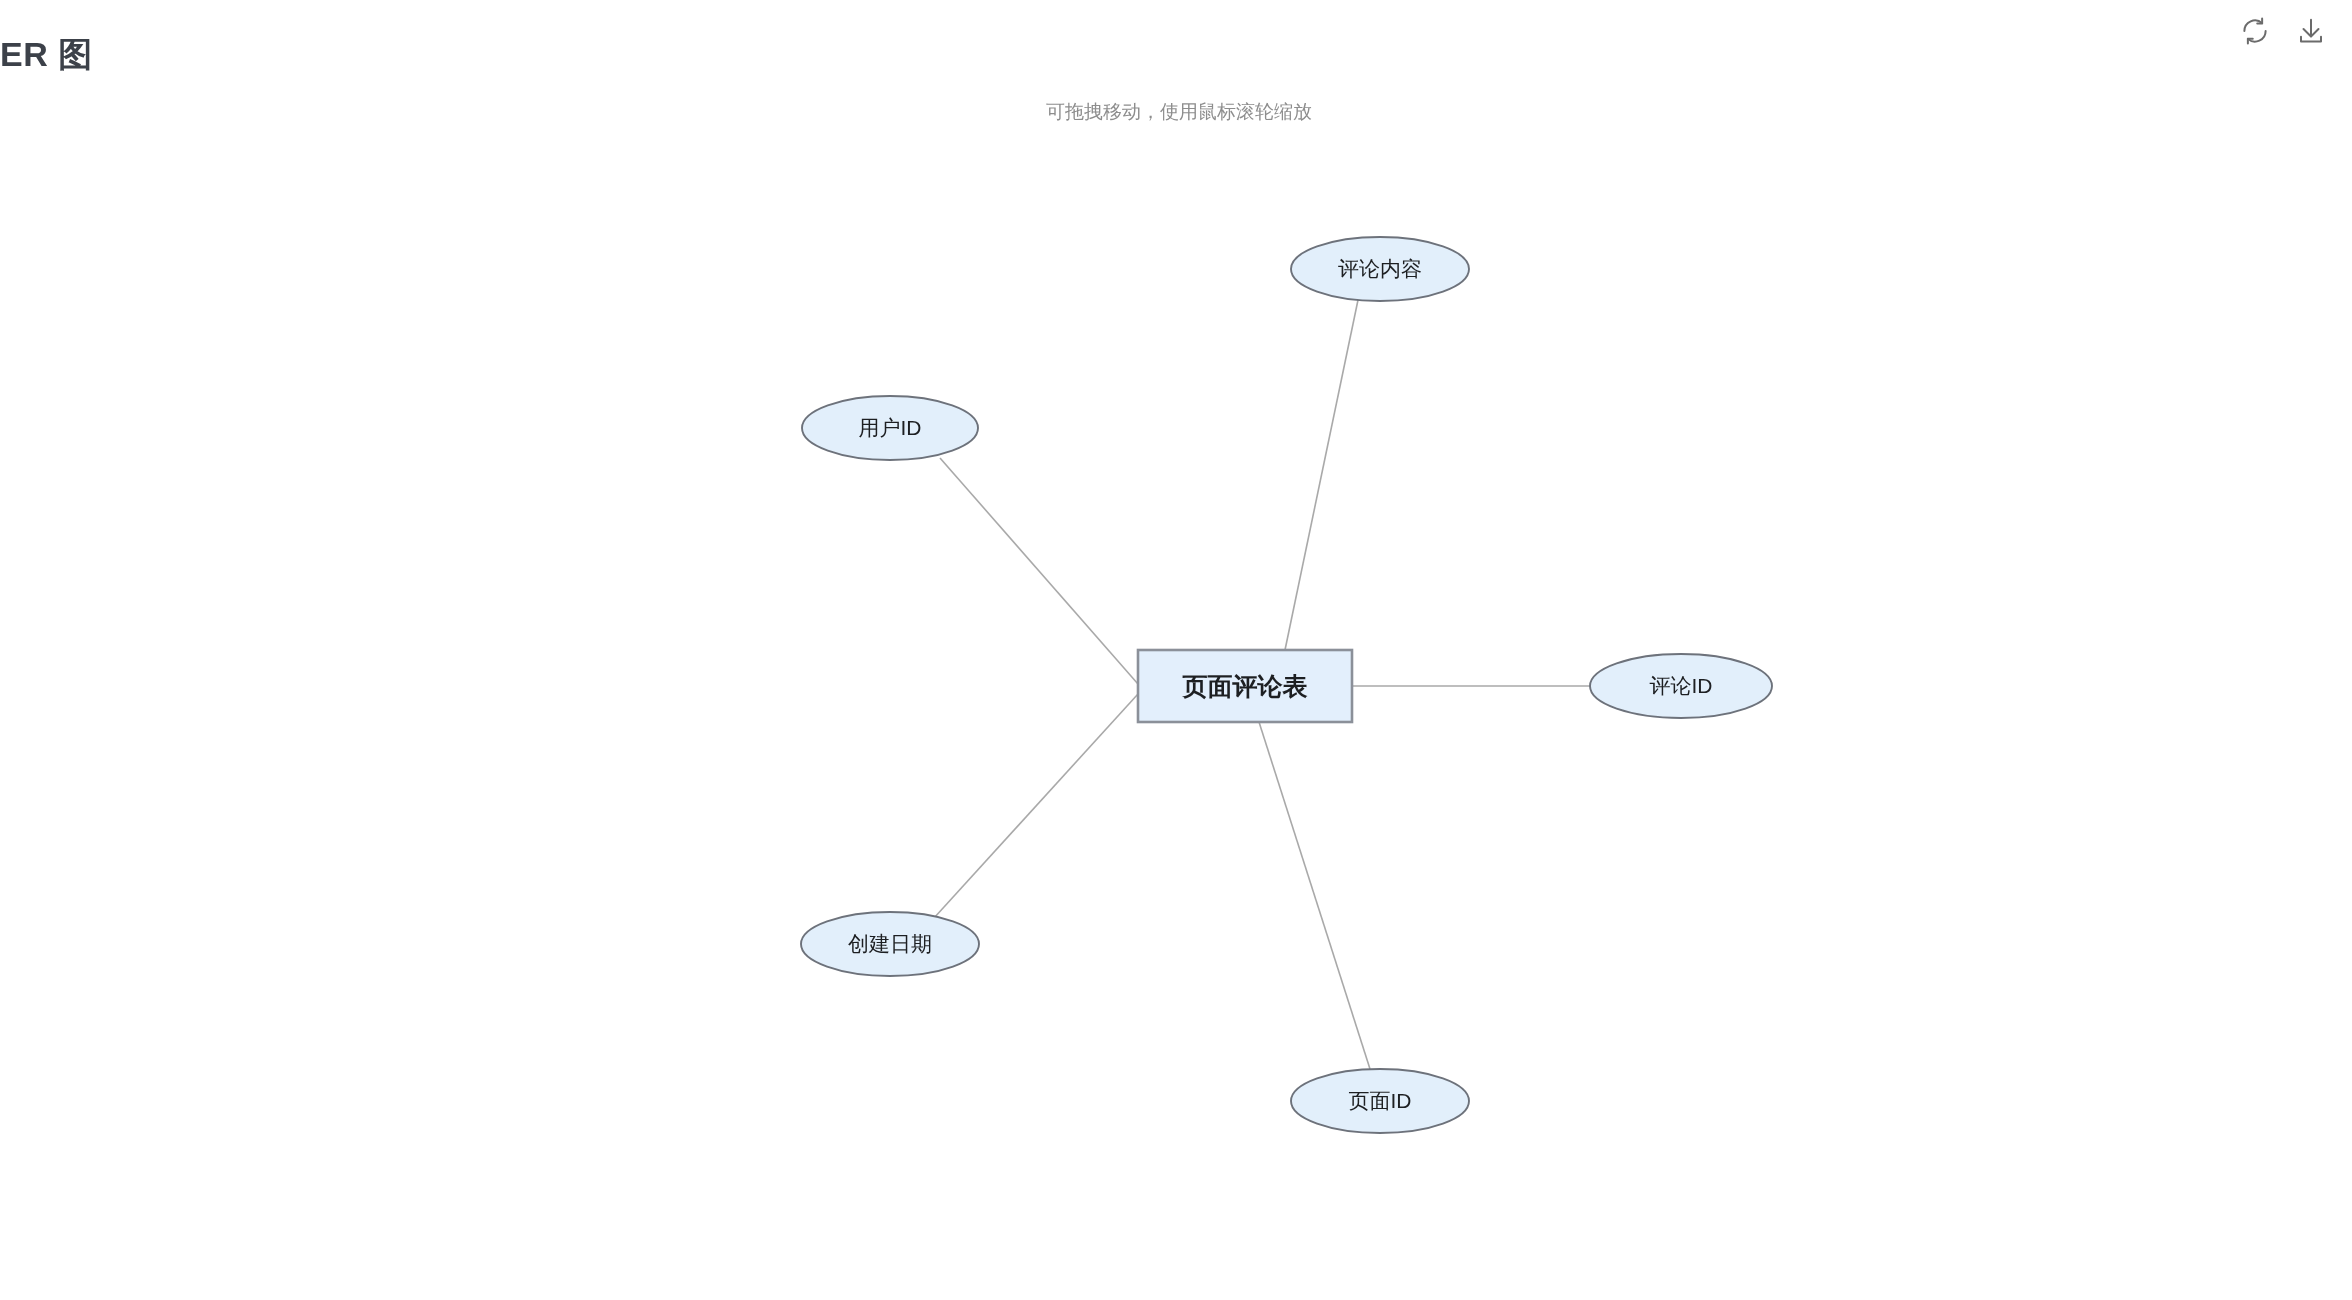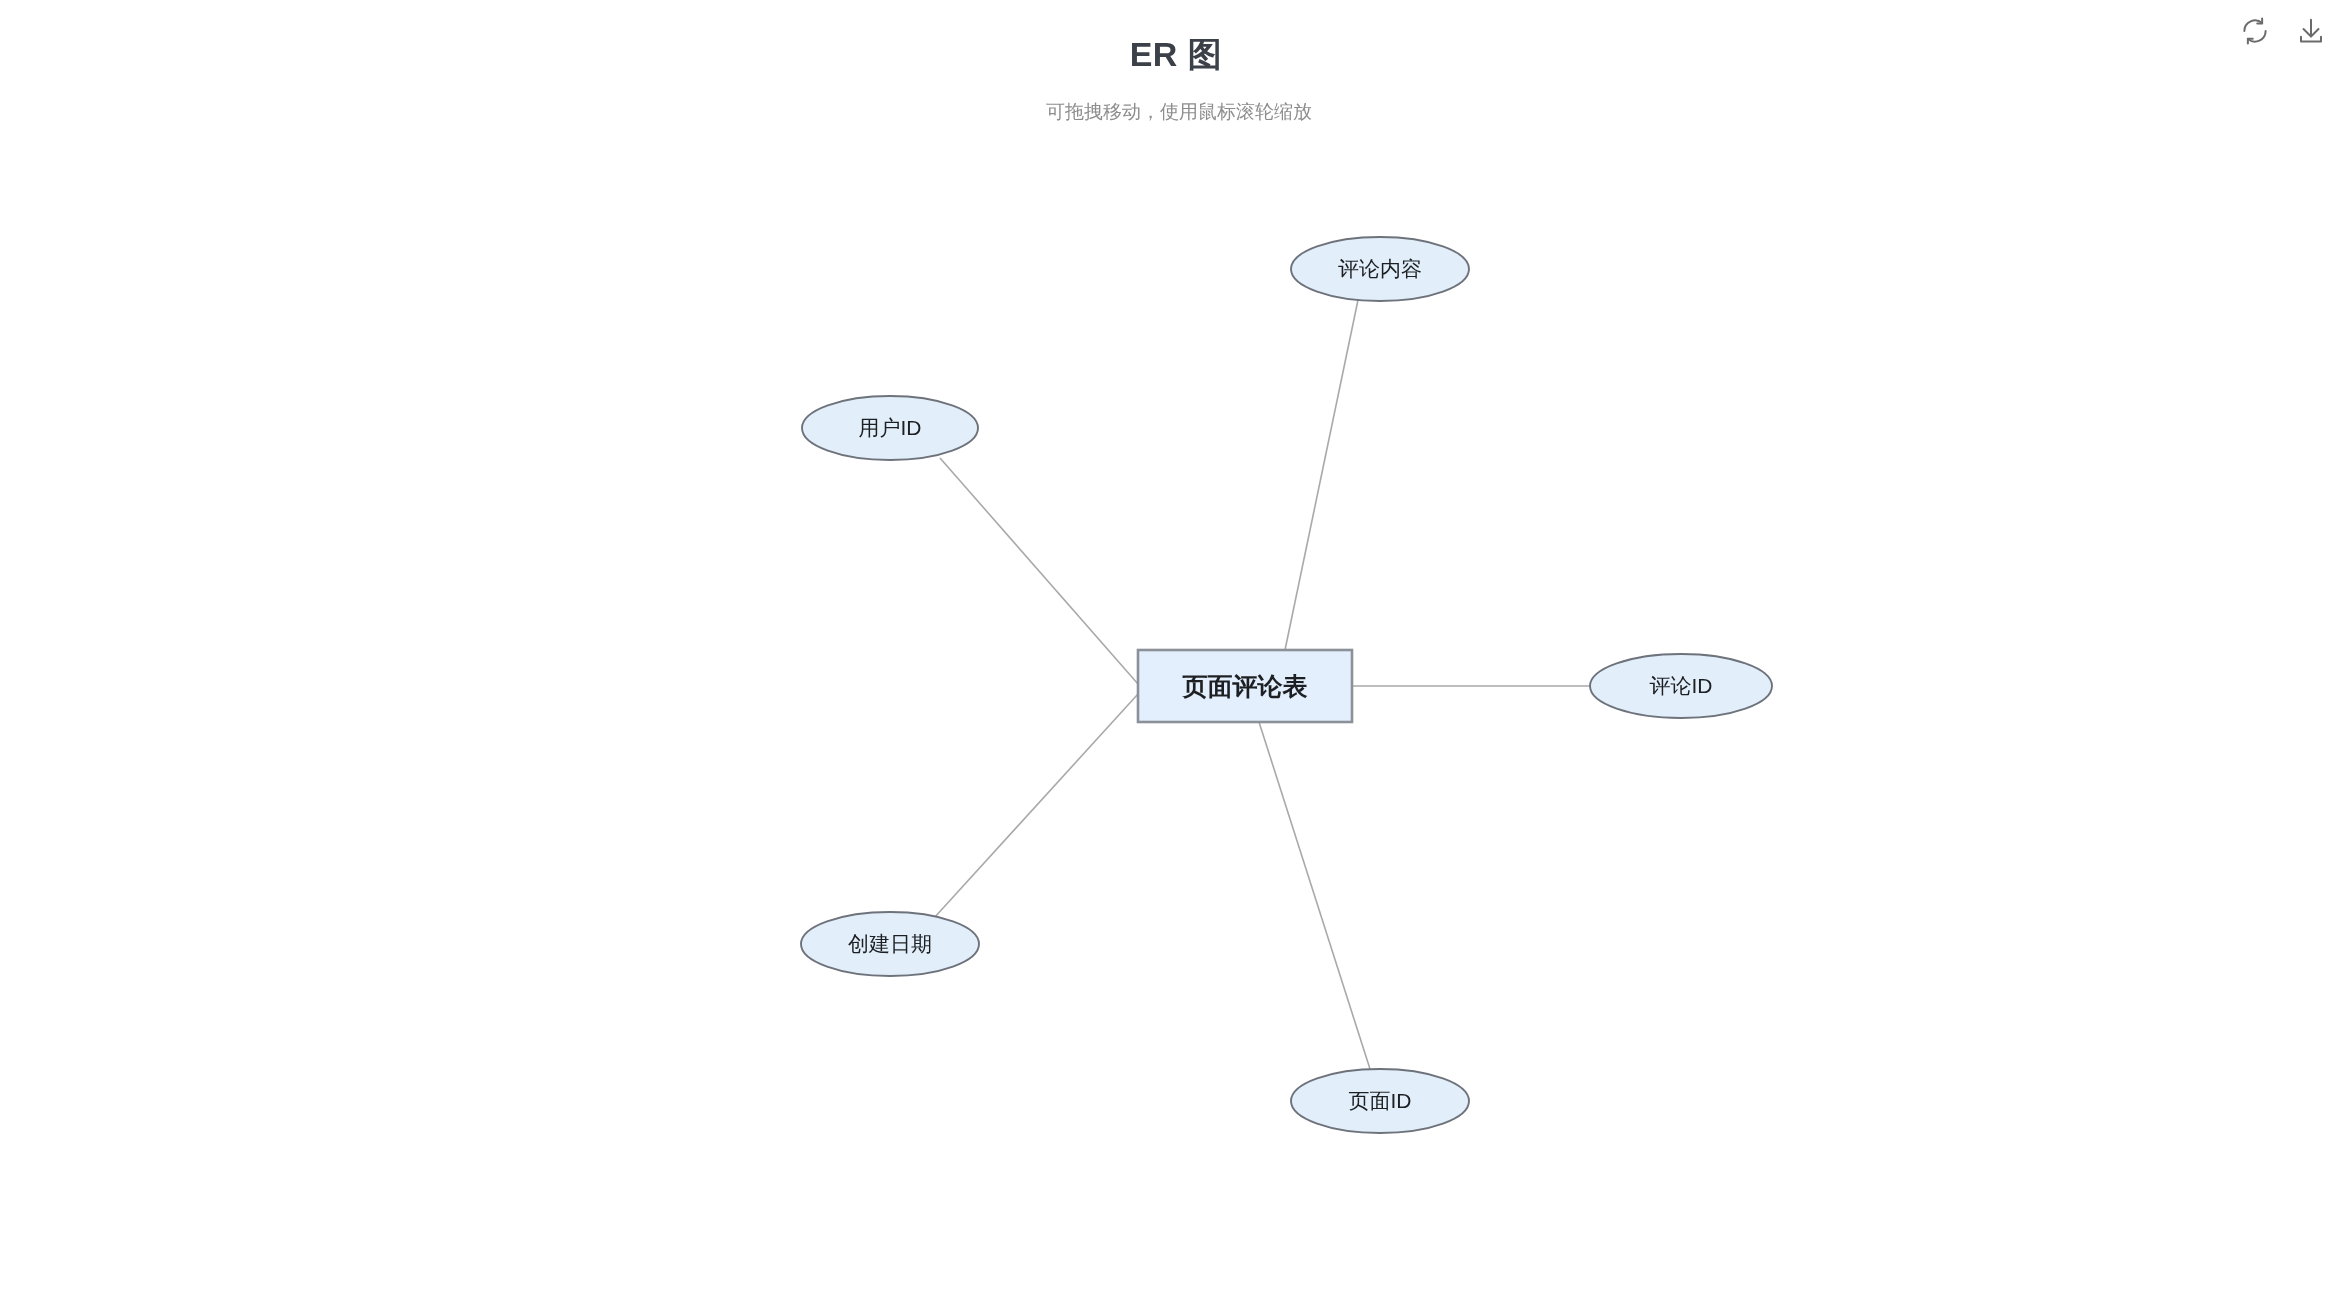--- a/index.html
+++ b/index.html
@@ -28,21 +28,20 @@
     width: 2352px;
     height: 150px;
     pointer-events: none;
   }
 
   .page-title {
     position: absolute;
     left: 0;
     top: 34px;
     width: 2352px;
-    text-align: center;
     font-size: 34px;
     font-weight: bold;
     color: #3c4149;
     letter-spacing: 0.5px;
     line-height: 40px;
   }
 
   .page-subtitle {
     position: absolute;
     left: 3px;

